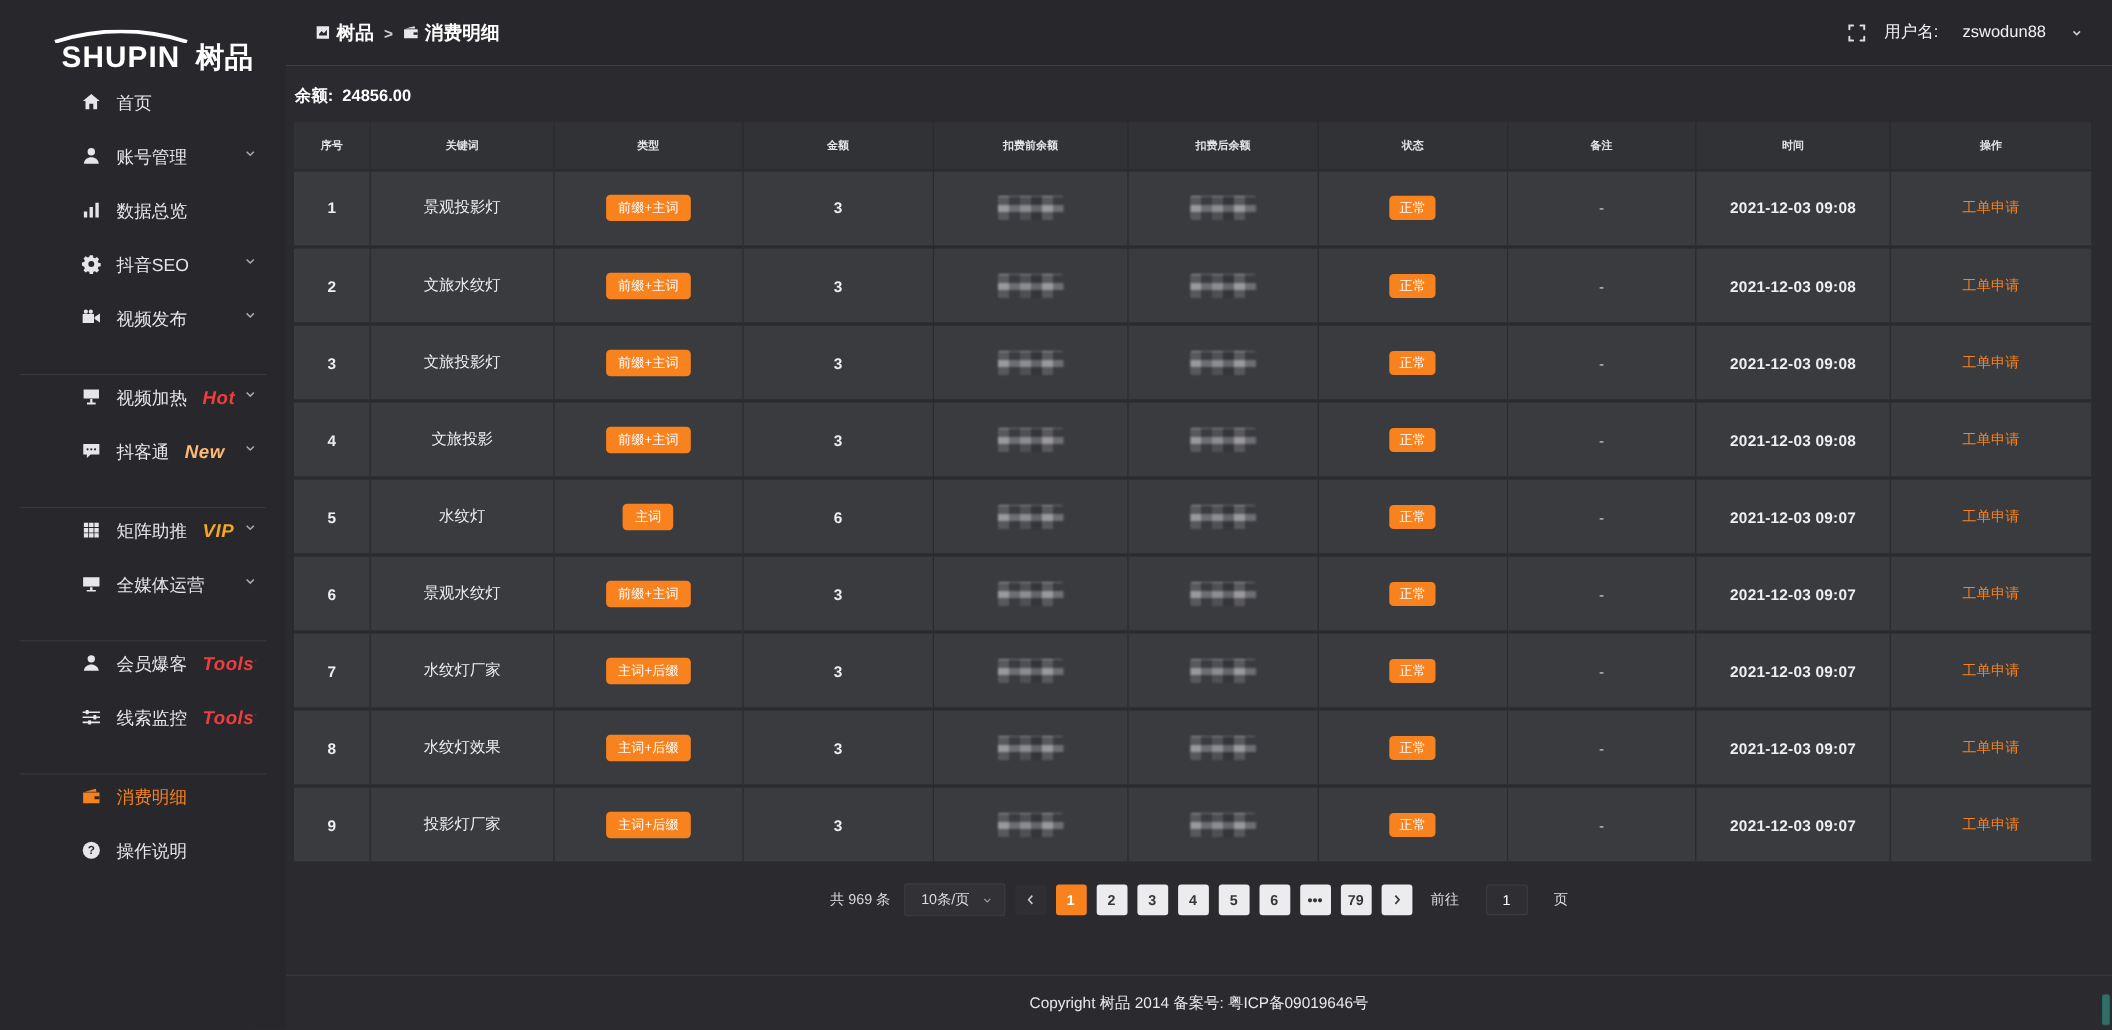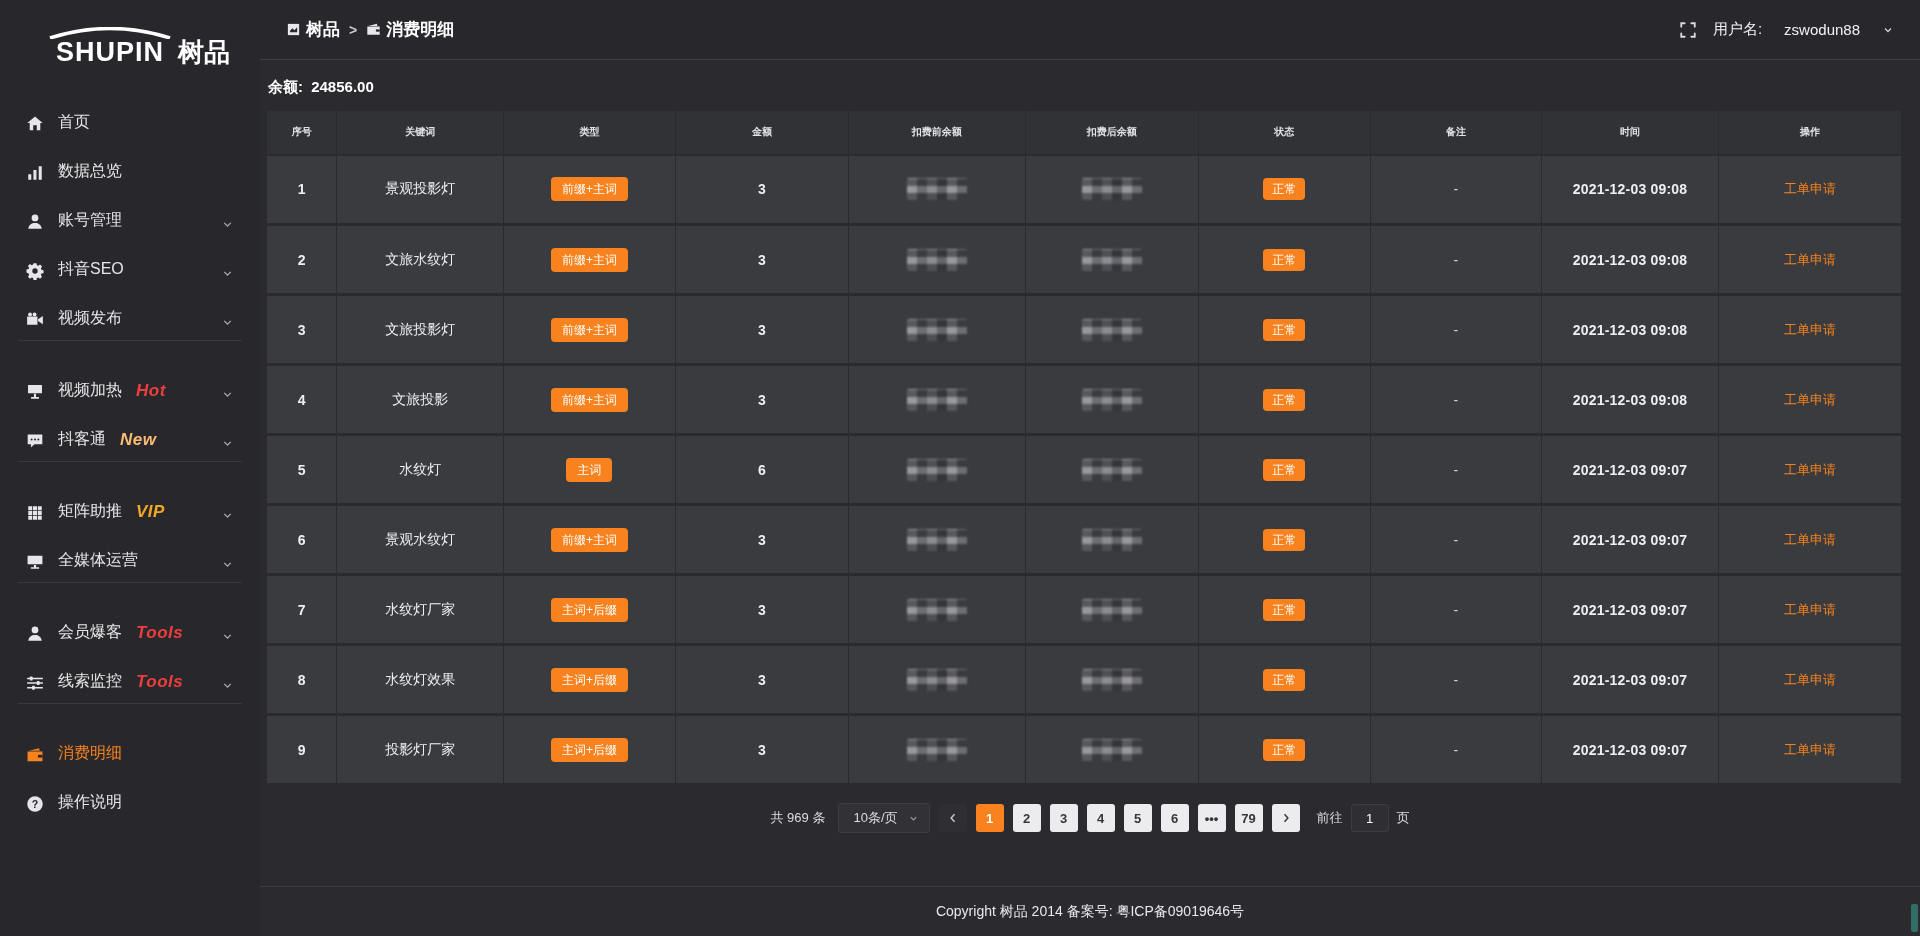--- a/index.html
+++ b/index.html
@@ -24,21 +24,21 @@
   .app{display:flex;width:100%;height:100%;}
 
   
   .sidebar{width:260px;min-width:260px;background:var(--panel);height:100%;padding-top:8px;}
   .logo{display:flex;align-items:flex-end;justify-content:center;gap:4px;height:58px;cursor:pointer;padding-left:16px;}
   .logo-latin{position:relative;display:flex;flex-direction:column;align-items:center;}
   .logo-arc{width:128px;height:12px;display:block;}
   .logo-latin .lt{font-size:27px;font-weight:800;letter-spacing:1px;color:#fff;line-height:1;}
   .logo-cn{font-size:26px;font-weight:800;color:#fff;line-height:1.05;}
   .side-nav{margin-top:18px;}
-  .side-item{display:flex;align-items:flex-end;height:49px;padding:0 26px;color:#e6e6e8;font-size:16px;cursor:pointer;}
+  .side-item{display:flex;align-items:flex-start;height:49px;padding:0 26px;color:#e6e6e8;font-size:16px;cursor:pointer;margin-left:48px;}
   .side-icon{width:18px;height:18px;margin-right:14px;flex:none;display:inline-flex;}
   .side-icon svg{width:100%;height:100%;fill:currentColor;}
   .side-label{white-space:nowrap;}
   .side-badge{font-size:17px;font-weight:bold;font-style:italic;margin-left:14px;letter-spacing:.5px;}
   .side-chev{margin-left:auto;width:13px;height:13px;color:#aaabaf;display:inline-flex;}
   .side-chev svg{width:100%;height:100%;}
   .side-item.active{color:var(--accent);}
   .divider{height:1px;background:#3a3a3e;margin:11px 18px;}
 
   
@@ -90,21 +90,21 @@
   .pg-size .chev svg{width:100%;height:100%;}
   .pg-btn{min-width:28px;height:28px;border:none;border-radius:3px;font-size:13px;font-weight:bold;
     display:inline-flex;align-items:center;justify-content:center;cursor:pointer;
     font-family:inherit;}
   .pg-prev{background:#2f2f33;color:#c6c6ca;}
   .pg-page{background:#ececee;color:#36363a;}
   .pg-page.active{background:var(--accent);color:#fff;}
   .pg-next{background:#ececee;color:#36363a;}
   .pg-btn .ch{width:12px;height:12px;display:inline-flex;}
   .pg-btn .ch svg{width:100%;height:100%;}
-  .pg-jump{display:flex;align-items:center;gap:8px;margin-left:8px;}
+  .pg-jump{display:flex;align-items:center;gap:24px;margin-left:8px;}
   .pg-input{width:38px;height:28px;background:#2f2f33;border:1px solid #3c3c41;border-radius:3px;
     color:#fff;text-align:center;font-size:13px;font-family:inherit;}
 
   .spacer{flex:1;}
   .footer{height:50px;min-height:50px;border-top:1px solid #3b3b3f;display:flex;align-items:center;
     justify-content:center;font-size:14px;color:#e9e9eb;}
   .scroll-thumb{position:fixed;right:2px;bottom:4px;width:7px;height:28px;background:#2f6f68;border-radius:2px;}
 </style>
 </head>
 <body>
@@ -126,38 +126,38 @@
           <span class="side-icon">
             <svg viewBox="0 0 16 16">
               <path d="M8 1.3L14.8 7h-2.1v6.6H9.6V9.2H6.4v4.4H3.3V7H1.2z"></path>
             </svg>
           </span>
           <span class="side-label">首页</span>
         </div>
         <div class="side-item">
           <span class="side-icon">
             <svg viewBox="0 0 16 16">
-              <path d="M2 9.2h2.7V14H2zM6.6 5.4h2.7V14H6.6zM11.3 2H14v12h-2.7z"></path>
-            </svg>
-          </span>
-          <span class="side-label">数据总览</span>
-        </div>
-        <div class="side-item">
-          <span class="side-icon">
-            <svg viewBox="0 0 16 16">
               <circle cx="8" cy="4.4" r="3"></circle>
               <path d="M2 14c.4-3.3 3-5.1 6-5.1s5.6 1.8 6 5.1z"></path>
             </svg>
           </span>
           <span class="side-label">账号管理</span>
           <span class="side-chev">
             <svg viewBox="0 0 16 16" fill="none" stroke="currentColor" stroke-width="1.7">
               <path d="M4 6l4 4 4-4"></path>
             </svg>
           </span>
+        </div>
+        <div class="side-item">
+          <span class="side-icon">
+            <svg viewBox="0 0 16 16">
+              <path d="M2 9.2h2.7V14H2zM6.6 5.4h2.7V14H6.6zM11.3 2H14v12h-2.7z"></path>
+            </svg>
+          </span>
+          <span class="side-label">数据总览</span>
         </div>
         <div class="side-item">
           <span class="side-icon">
             <svg viewBox="0 0 16 16">
               <path fill-rule="evenodd" d="M6.7 1h2.6l.4 1.9 1.2.5 1.6-1.1 1.8 1.8-1.1 1.6.5 1.2 1.9.4v2.6l-1.9.4-.5 1.2 1.1 1.6-1.8 1.8-1.6-1.1-1.2.5-.4 1.9H6.7l-.4-1.9-1.2-.5-1.6 1.1-1.8-1.8 1.1-1.6-.5-1.2L.4 9.3V6.7l1.9-.4.5-1.2-1.1-1.6 1.8-1.8 1.6 1.1 1.2-.5zM8 5.6A2.4 2.4 0 1 0 8 10.4 2.4 2.4 0 0 0 8 5.6z"></path>
             </svg>
           </span>
           <span class="side-label">抖音SEO</span>
           <span class="side-chev">
             <svg viewBox="0 0 16 16" fill="none" stroke="currentColor" stroke-width="1.7">

